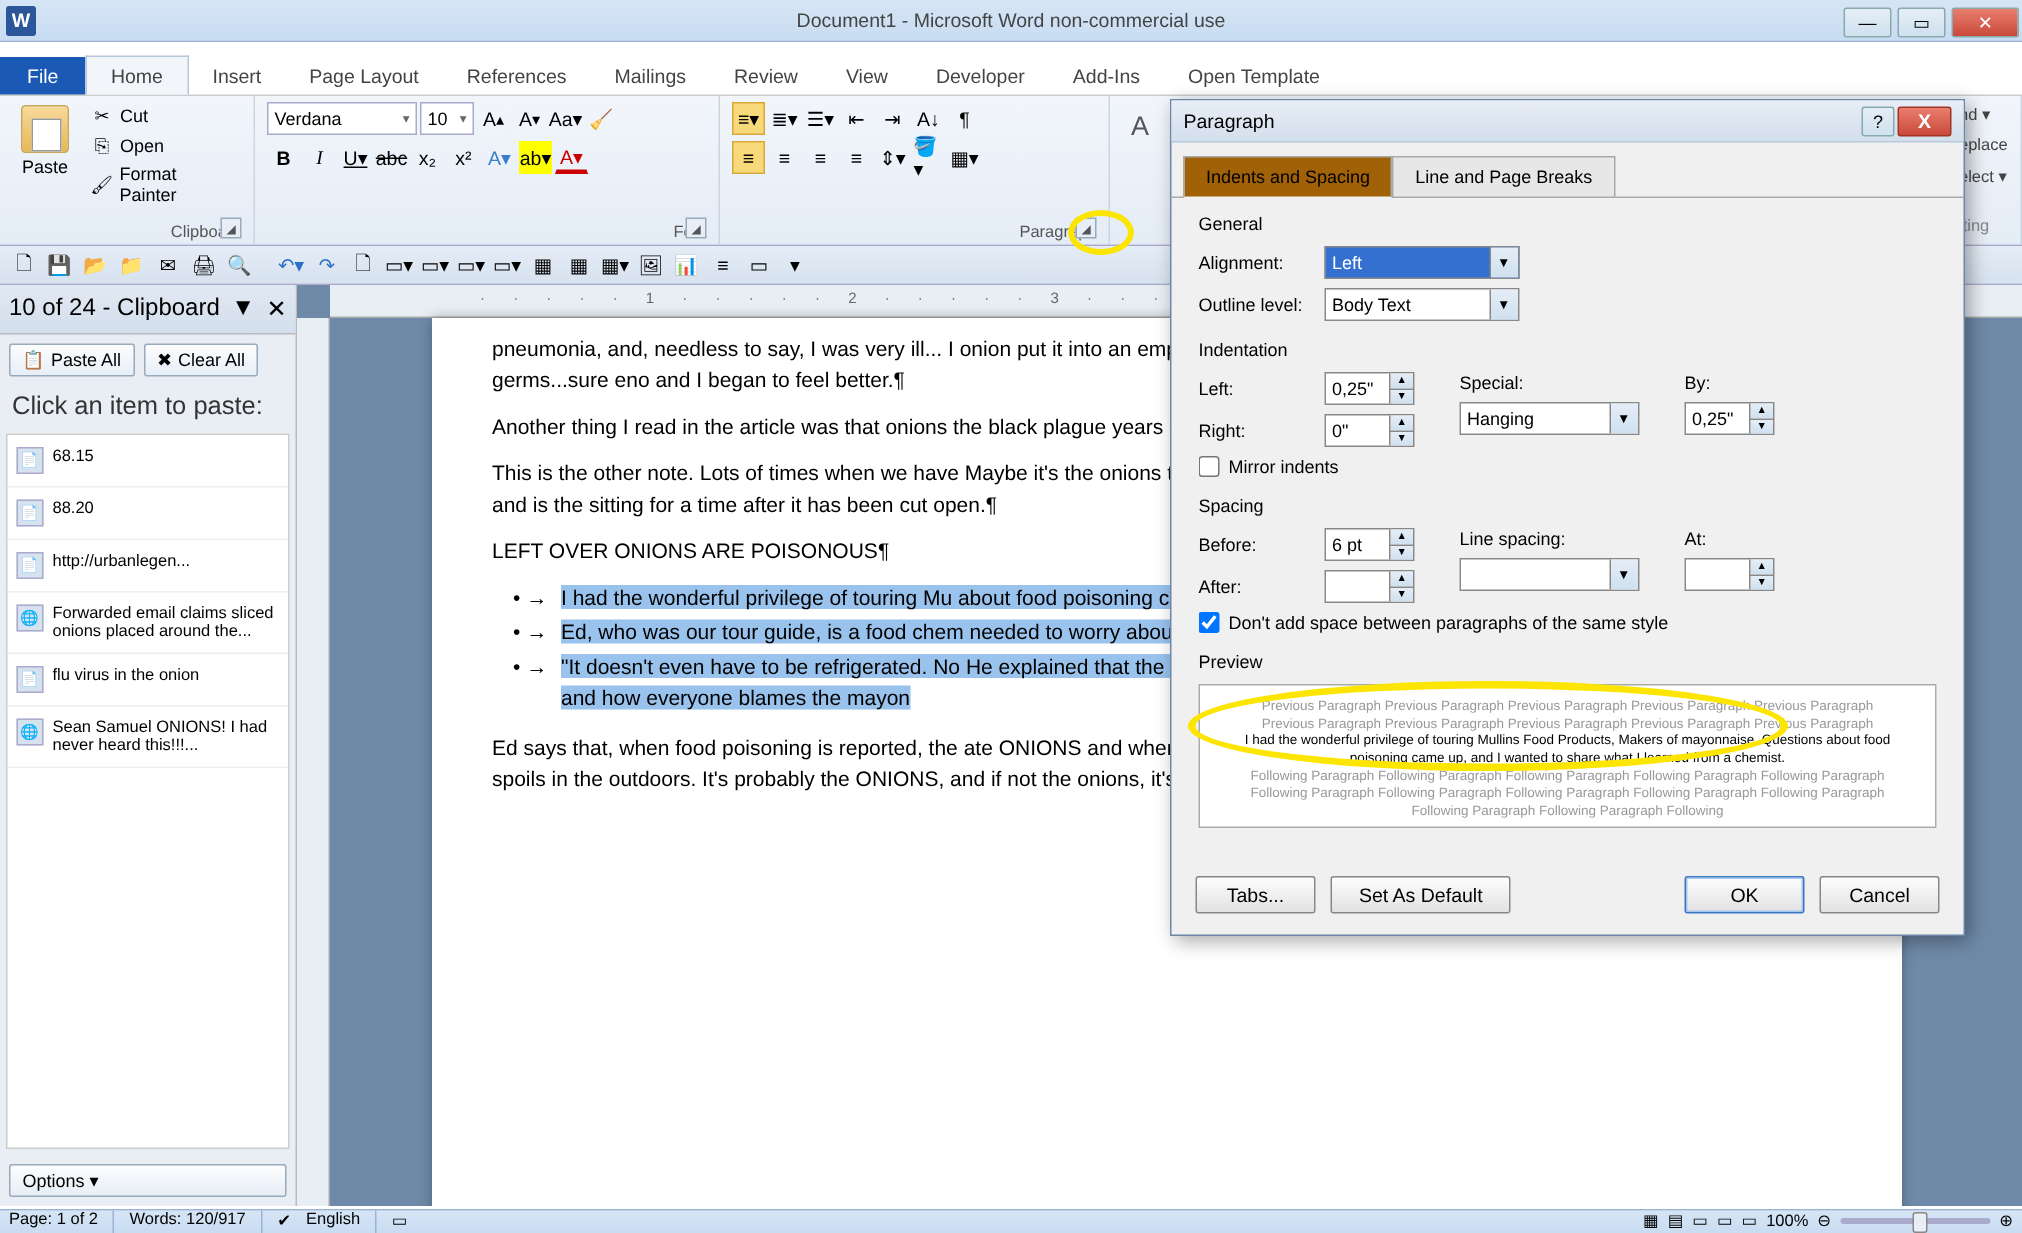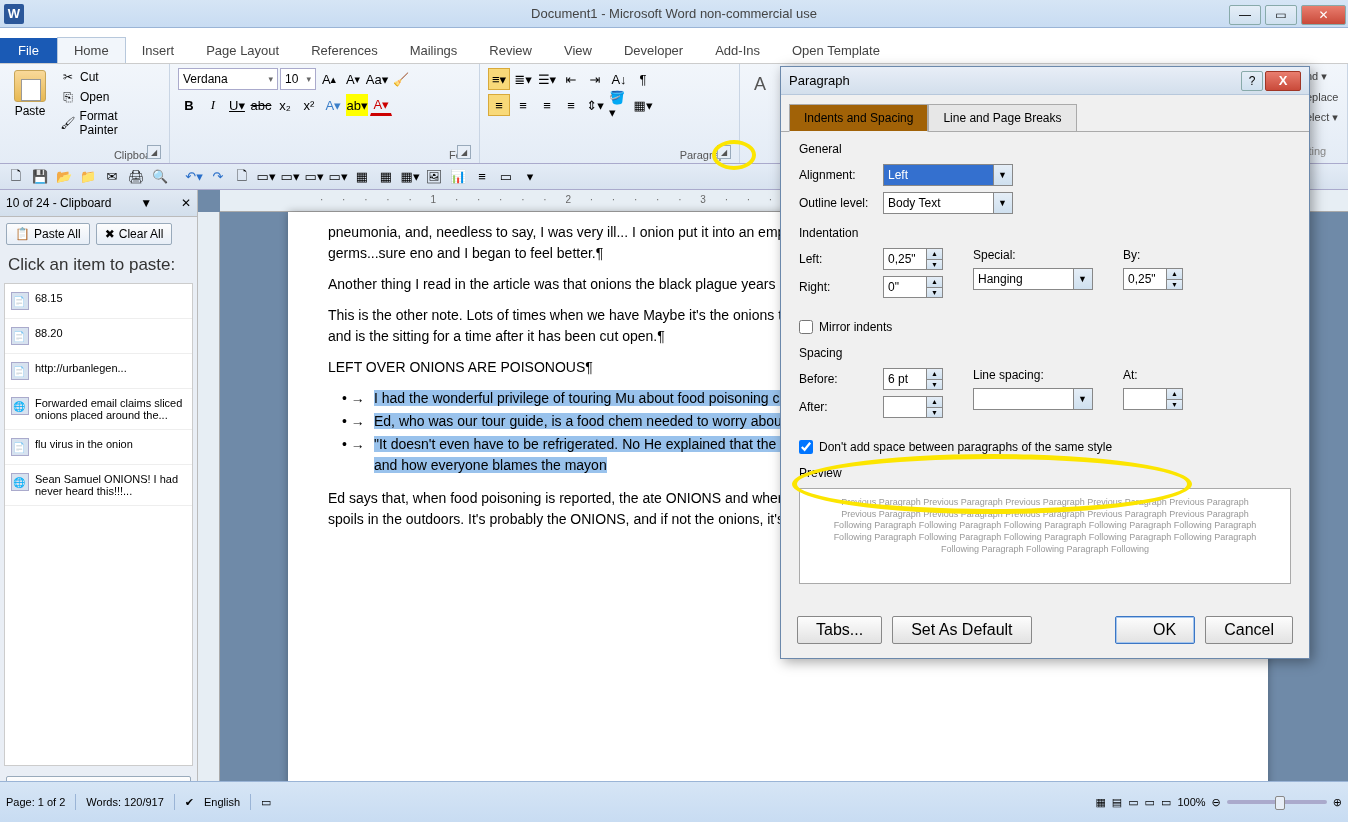--- a/index.html
+++ b/index.html
@@ -34,21 +34,21 @@
 .rbtn{width:22px;height:22px;display:flex;align-items:center;justify-content:center;border:1px solid transparent;font-size:13px}
 .rbtn.bold{font-weight:bold}
 .rbtn.italic{font-style:italic;font-family:serif}
 .rbtn.under{text-decoration:underline}
 .rbtn.strike{text-decoration:line-through}
 .highlight-ellipse{position:absolute;border:4px solid #fce500;border-radius:50%;pointer-events:none;z-index:50}
 .qat{height:26px;background:linear-gradient(#e4ecf6,#d7e2ef);border-bottom:1px solid #aac;display:flex;align-items:center;gap:4px;padding:0 6px}
 .qat .rbtn{width:20px;height:20px}
 .workspace{display:flex;height:614px;position:relative}
 .clippane{width:198px;border-right:1px solid #bbb;background:#e9eef5;display:flex;flex-direction:column}
-.clip-hdr{padding:6px;font-size:12px;background:linear-gradient(#e1e9f3,#d3dfec);border-bottom:1px solid #bbb;display:flex;align-items:center}
+.clip-hdr{padding:6px;font-size:16px;background:linear-gradient(#e1e9f3,#d3dfec);border-bottom:1px solid #bbb;display:flex;align-items:center}
 .clip-hdr .close-x{margin-left:auto}
 .clip-btns{padding:6px;display:flex;gap:6px}
 .clip-action{border:1px solid #9ab;background:linear-gradient(#fdfdfd,#e7eef7);padding:3px 8px;border-radius:2px;display:flex;align-items:center;gap:4px;font-size:12px}
 .clip-hint{padding:4px 8px;font-size:17px;color:#333}
 .clip-list{flex:1;overflow:auto;background:#fff;margin:4px;border:1px solid #ccc}
 .clip-item{padding:8px 6px;border-bottom:1px solid #eee;display:flex;gap:6px;font-size:11px;align-items:start}
 .clip-item .ic{width:18px;height:18px;flex-shrink:0;background:#d7e2ef;border:1px solid #aac;display:flex;align-items:center;justify-content:center;font-size:10px}
 .clip-opts{padding:6px}
 .docarea{flex:1;background:#6f8aa8;position:relative;overflow:hidden}
 .ruler-v{position:absolute;left:0;top:22px;width:22px;bottom:0;background:#e7eef4;border-right:1px solid #aaa}
@@ -76,28 +76,28 @@
 .dlg-row label{width:84px}
 .dlg-combo{border:1px solid #888;background:#fff;height:22px;width:130px;display:flex;align-items:center;padding:0 4px;position:relative}
 .dlg-combo::after{content:"";position:absolute;right:0;top:0;width:18px;height:100%;background:linear-gradient(#e5eef7,#cfe0ef);border-left:1px solid #888}
 .dlg-combo.sel-hl{background:#3470cf;color:#fff}
 .dlg-combo .arrow{position:absolute;right:5px;font-size:9px;z-index:1;color:#000}
 .dlg-spin{border:1px solid #888;background:#fff;height:22px;width:60px;display:flex;align-items:center;padding:0 4px;position:relative}
 .dlg-spin .spinbtns{position:absolute;right:0;top:0;width:16px;height:100%;display:flex;flex-direction:column}
 .dlg-spin .spinbtns span{flex:1;background:linear-gradient(#e5eef7,#cfe0ef);border-left:1px solid #888;font-size:7px;display:flex;align-items:center;justify-content:center}
 .dlg-spin .spinbtns span:first-child{border-bottom:1px solid #888}
 .dlg-cols{display:flex;gap:30px}
-.dlg-check{display:flex;align-items:center;gap:6px;font-size:12px;margin-top:16px}
+.dlg-check{display:flex;align-items:center;gap:6px;font-size:12px;margin-top:0}
 .dlg-check input{width:14px;height:14px}
 .preview-box{border:1px solid #aaa;background:#fff;height:96px;padding:8px 24px;font-size:9px;color:#999;overflow:hidden;text-align:center;line-height:1.3}
 .preview-box .cur{color:#000}
 .dlg-btns{display:flex;gap:10px;padding:10px 16px 14px;align-items:center}
-.dlg-btn{border:1px solid #888;background:linear-gradient(#fdfdfd,#e2e2e2);padding:4px 18px;font-size:16px;border-radius:2px;min-width:80px;text-align:right}
+.dlg-btn{border:1px solid #888;background:linear-gradient(#fdfdfd,#e2e2e2);padding:4px 18px;font-size:13px;border-radius:2px;min-width:80px;text-align:center}
 .dlg-btn.primary{border:1px solid #3b76c4;box-shadow:0 0 0 1px #a3c5ee inset}
-.statusbar{position:absolute;bottom:0;left:0;right:0;height:41px;background:linear-gradient(#d6e5f5,#c8dcf2);border-top:1px solid #9ab4d6;display:flex;align-items:center;font-size:11px;padding:0 6px;gap:10px}
+.statusbar{position:absolute;bottom:0;left:0;right:0;height:16px;background:linear-gradient(#d6e5f5,#c8dcf2);border-top:1px solid #9ab4d6;display:flex;align-items:flex-start;font-size:11px;padding:0 6px;gap:10px}
 .statusbar .sep{width:1px;height:16px;background:#9ab4d6}
 .statusbar .right{margin-left:auto;display:flex;align-items:center;gap:6px}
 .zoom-slider{width:100px;height:4px;background:#aac;position:relative;border-radius:2px}
 .zoom-slider::after{content:"";position:absolute;left:48px;top:-4px;width:8px;height:12px;background:#e7eef7;border:1px solid #888;border-radius:2px}
 .editing-side{position:absolute;right:0;top:0;width:46px;height:100%;padding:6px 4px;font-size:11px;color:#444;display:flex;flex-direction:column;gap:8px;align-items:start}
 </style>
 </head>
 <body>
 
 <div class="titlebar">
@@ -450,20 +450,21 @@
       </div>
       <div class="dlg-check">
           <input type="checkbox" checked="" style="">
           <span>Don't add space between paragraphs of the same style</span>
         </div>
     </div>
     <div class="dlg-sec">
       <div class="dlg-sec-title">Preview</div>
       <div class="preview-box">
         <div>Previous Paragraph Previous Paragraph Previous Paragraph Previous Paragraph Previous Paragraph Previous Paragraph Previous Paragraph Previous Paragraph Previous Paragraph Previous Paragraph</div>
+        <div class="cur">I had the wonderful privilege of touring Mullins Food Products, Makers of mayonnaise. Questions about food poisoning came up, and I wanted to share what I learned from a chemist.</div>
         <div>Following Paragraph Following Paragraph Following Paragraph Following Paragraph Following Paragraph Following Paragraph Following Paragraph Following Paragraph Following Paragraph Following Paragraph Following Paragraph Following Paragraph Following</div>
       </div>
     </div>
   </div>
   <div class="dlg-btns">
     <div class="dlg-btn">Tabs...</div>
     <div class="dlg-btn">Set As Default</div>
     <div style="flex:1"></div>
     <div class="dlg-btn primary">OK</div>
     <div class="dlg-btn">Cancel</div>

